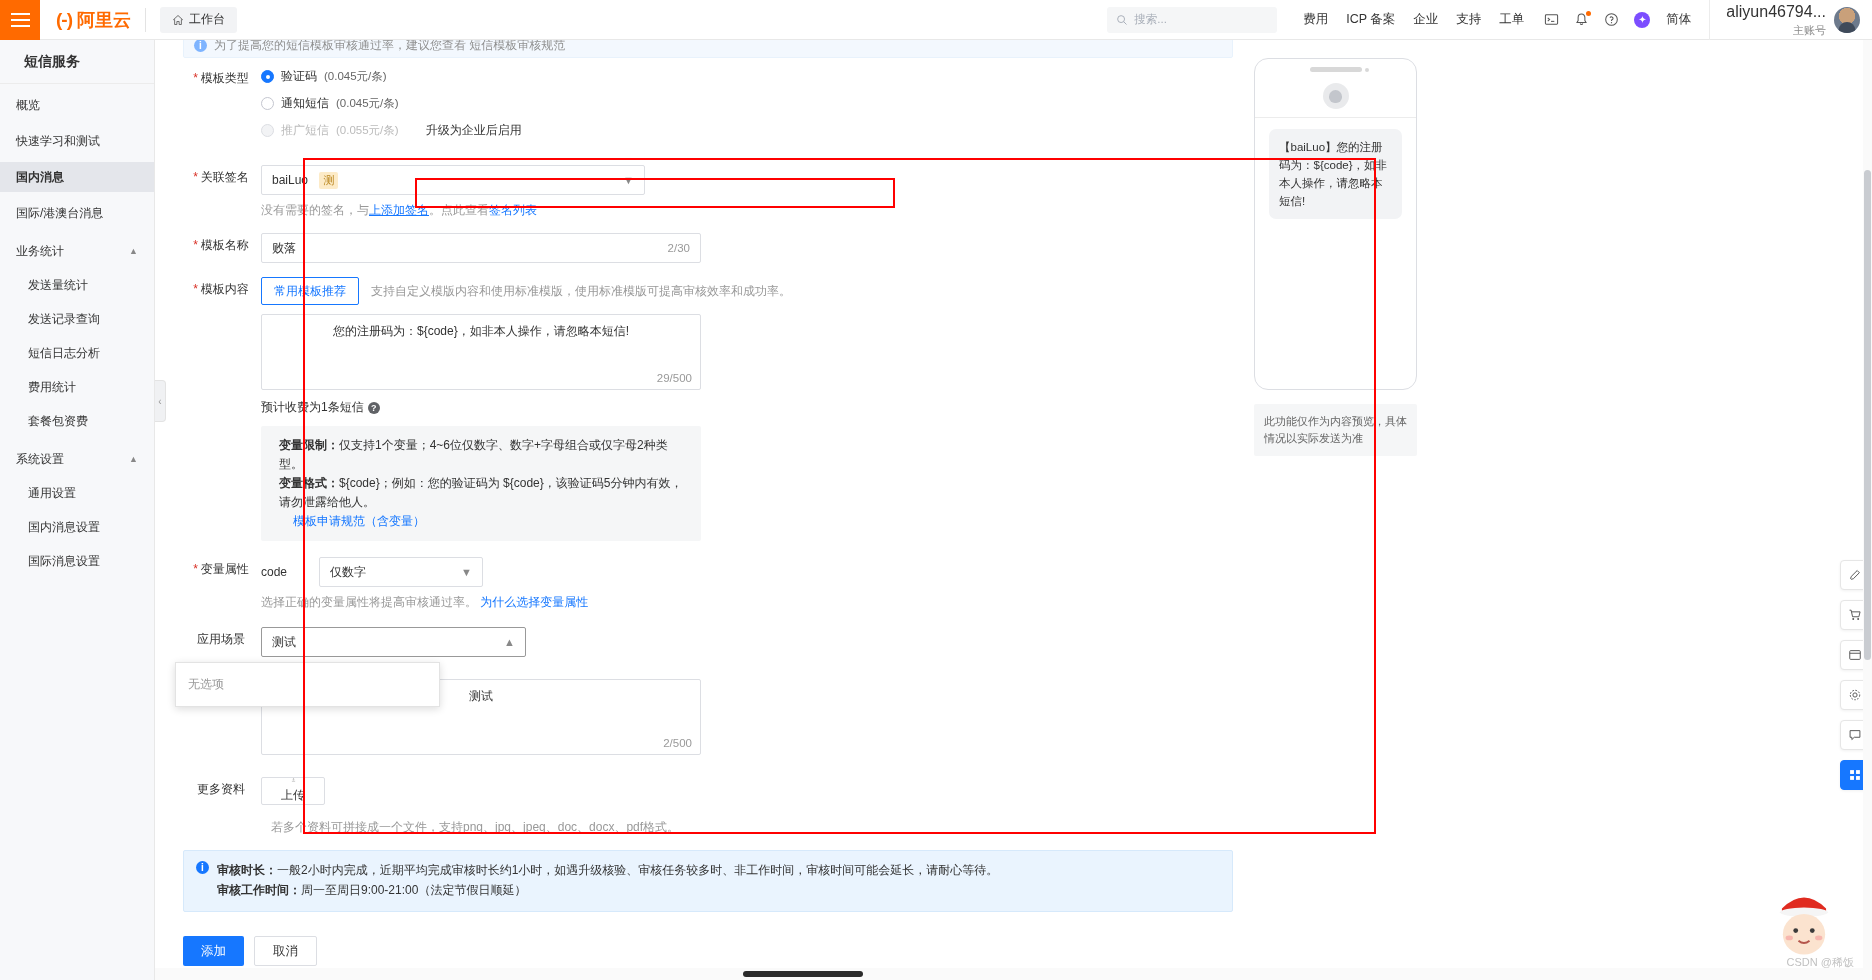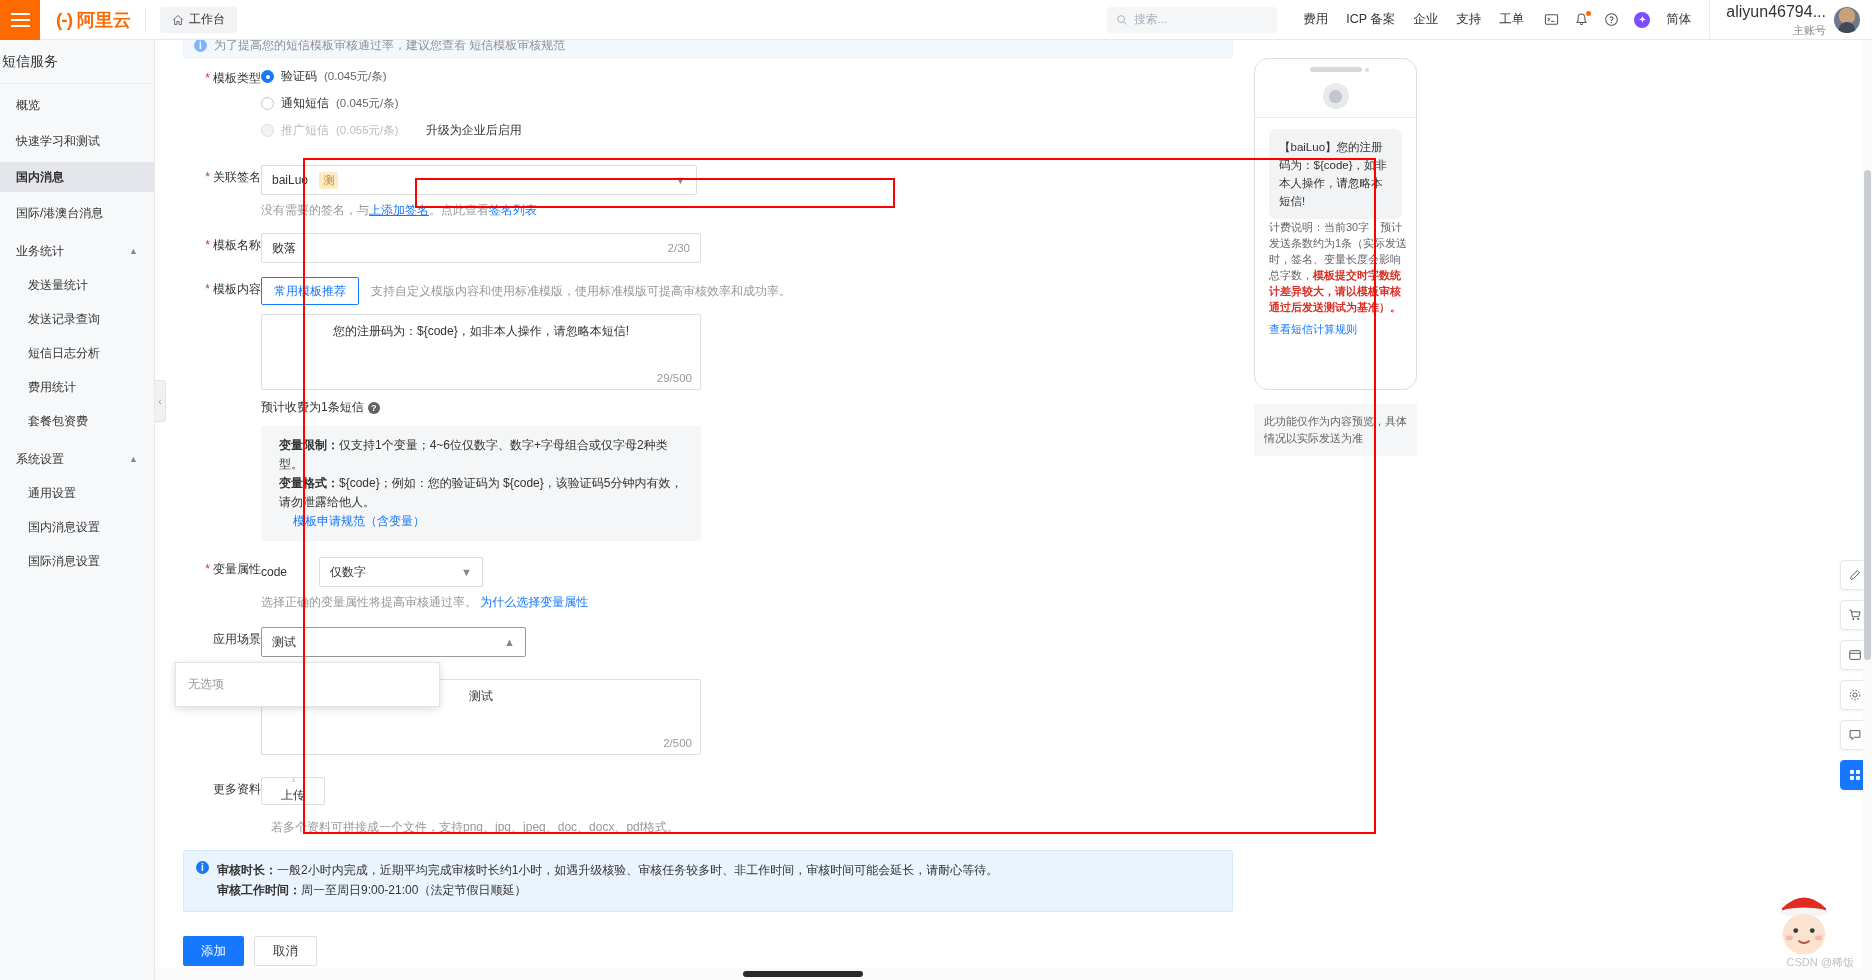--- a/index.html
+++ b/index.html
@@ -69,22 +69,22 @@
     content:''; position:absolute; left:50%; top:58%; transform:translateX(-50%);
     width:17px; height:14px; border-radius:9px 9px 0 0; background:#3f4a5a;
   }
 
   
   .sidebar {
     position: absolute; top: 40px; left: 0; width: 155px; height: 940px;
     background: #f7f8fa; border-right: 1px solid #e8e8e8; z-index: 30;
   }
   .sb-title {
-    height: 44px; display: flex; align-items: center; padding: 0 2px;
-    font-size: 14px; font-weight: normal; color: #333;
+    height: 44px; display: flex; align-items: center; padding: 0 24px;
+    font-size: 14px; font-weight: bold; color: #333;
     border-bottom: 1px solid #ececec;
   }
   .sb-item {
     height: 30px; display: flex; align-items: center; padding: 0 16px;
     font-size: 12px; color: #333; cursor: pointer; margin-top: 0;
   }
   .sb-item.pad { margin-top: 6px; }
   .sb-item.active { background: #e4e6eb; font-weight: bold; }
   .sb-group {
     height: 30px; display: flex; align-items: center; justify-content: space-between;
@@ -119,21 +119,21 @@
     opacity: .55; overflow: hidden;
   }
   .info-circle {
     width: 13px; height: 13px; border-radius: 50%; background: #1677ff; color: #fff;
     font-size: 10px; line-height: 13px; text-align: center; flex: none; font-weight: bold;
   }
   .notice-top-txt { font-size: 12px; color: #333; white-space: nowrap; }
 
   .row { display: flex; align-items: flex-start; margin-top: 14px; }
   .lbl {
-    width: 86px; text-align: right; font-size: 12px; color: #333;
+    width: 86px; text-align: center; font-size: 12px; color: #333;
     padding-top: 4px; flex: none; padding-left: 6px;
   }
   .req::before { content: '*'; color: #d93026; margin-right: 3px; font-size: 12px; }
   .fld { flex: 1; }
 
   .radio-line { display: flex; align-items: center; gap: 7px; height: 21px; margin-bottom: 6px; }
   .radio {
     width: 13px; height: 13px; border-radius: 50%; border: 1px solid #c4c6cf;
     background: #fff; flex: none; position: relative; cursor: pointer;
   }
@@ -141,21 +141,21 @@
   .radio.on::after {
     content: ''; position: absolute; left: 3.5px; top: 3.5px;
     width: 4px; height: 4px; border-radius: 50%; background: #fff;
   }
   .radio.dis { background: #f2f3f5; border-color: #dcdee3; cursor: not-allowed; }
   .radio-txt { font-size: 12px; color: #333; }
   .radio-price { font-size: 11.5px; color: #666; }
   .dim { color: #bbb; }
   .upgrade { font-size: 12px; color: #333; font-weight: normal; margin-left: 20px; }
   .select-box {
-    width: 436px; height: 30px; border: 1px solid #dcdee3; border-radius: 2px;
+    width: 384px; height: 30px; border: 1px solid #dcdee3; border-radius: 2px;
     background: #fff; display: flex; align-items: center; justify-content: space-between;
     padding: 0 10px; font-size: 12px; color: #333; cursor: pointer;
   }
   .tag-sign {
     display: inline-block; background: #fdebc8; color: #b9851c; border-radius: 2px;
     font-size: 11px; padding: 1px 4px; margin-left: 8px;
   }
   .chev { color: #888; font-size: 11px; }
 
   .hint { font-size: 12px; color: #999; margin-top: 7px; }
@@ -614,24 +614,20 @@
     </div>
   </div>
 
   <div class="preview-wrap">
     <div class="phone">
       <div class="phone-notch"></div>
       <div class="phone-dot"></div>
       <div class="phone-avatar"></div>
       <div class="phone-divider"></div>
       <div class="bubble">【baiLuo】您的注册码为：${code}，如非本人操作，请忽略本短信!</div>
-      <div class="calc-note">
-        <span>计费说明：当前30字，预计发送条数约为1条（实际发送时，签名、变量长度会影响总字数，</span><span class="em">模板提交时字数统计差异较大，请以模板审核通过后发送测试为基准）。</span>
-        <a class="calc-link">查看短信计算规则</a>
-      </div>
     </div>
     <div class="preview-foot">此功能仅作为内容预览，具体情况以实际发送为准</div>
   </div>
 
   <div class="hl-outer"></div>
   <div class="hl-inner"></div>
 </div>
 
 <div class="rail">
   <div class="rail-btn">

